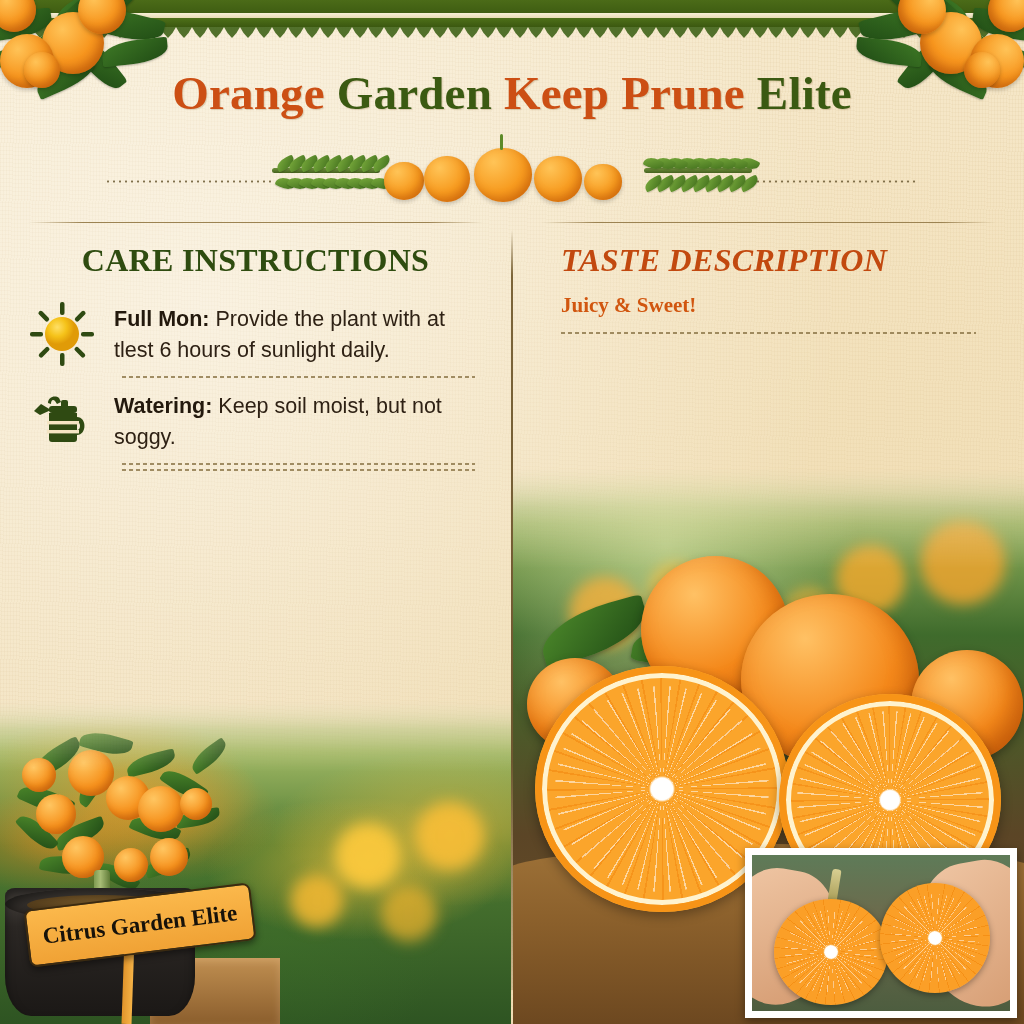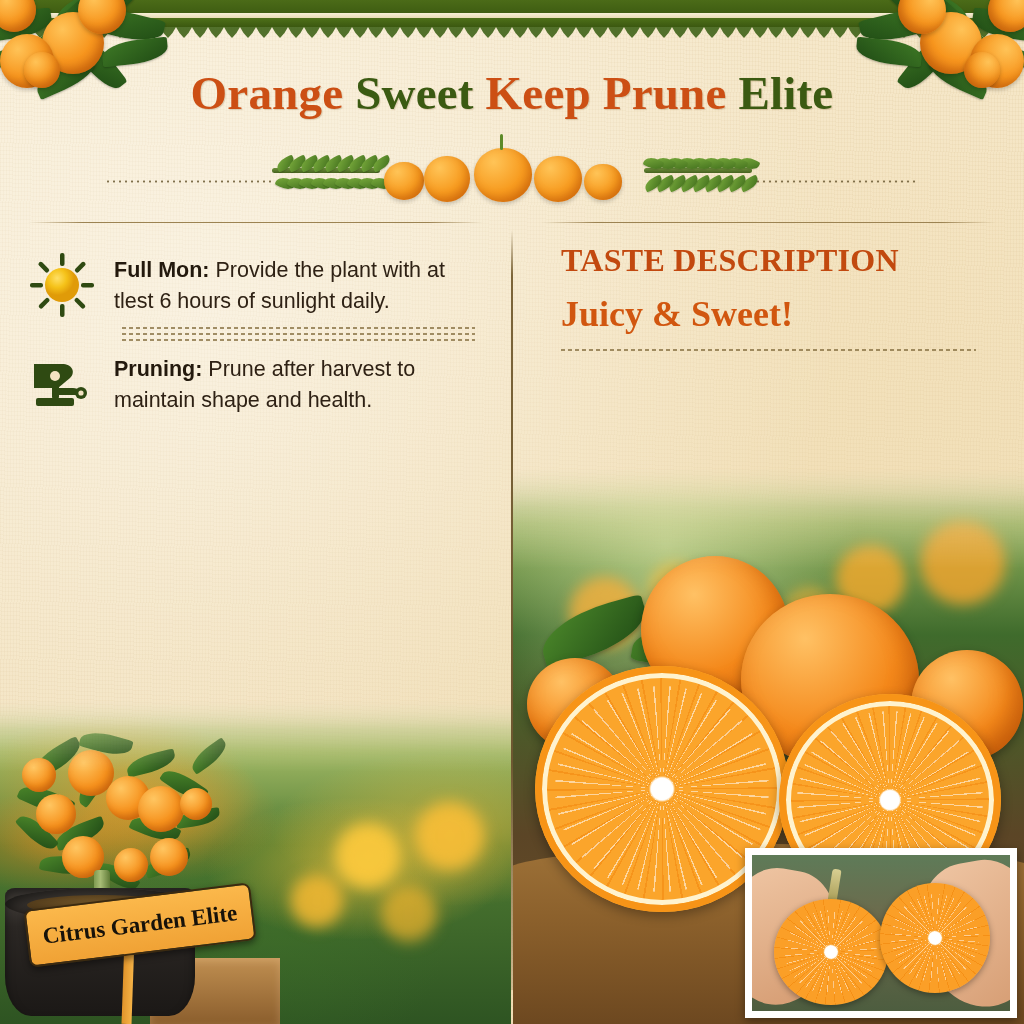--- a/index.html
+++ b/index.html
@@ -163,26 +163,26 @@
   .col-left  { position: absolute; left: 0;    top: 230px; width: 511px; height: 794px; z-index: 4; }
   .col-right { position: absolute; left: 513px; top: 230px; width: 511px; height: 794px; z-index: 4; }
 
   .section-heading {
     font-family: "Liberation Serif", serif;
     font-weight: bold;
     font-size: 32px;
     letter-spacing: .3px;
   }
   .heading-care  { color: #2f4c10; text-align: center; padding: 12px 0 0 0; }
-  .heading-taste { color: #c2490f; padding: 12px 0 0 48px; }
+  .heading-taste { color: #c2490f; padding: 12px 0 0 48px; font-style: italic; }
 
   .taste-sub {
     font-family: "Liberation Serif", serif;
     font-weight: bold;
-    font-size: 36px;
+    font-size: 21px;
     color: #d1560f;
     padding: 14px 0 0 48px;
   }
 
   .dash-rule {
     height: 2px;
     background-image: linear-gradient(90deg, #8a7446 60%, rgba(0,0,0,0) 0);
     background-size: 7px 2px;
     background-repeat: repeat-x;
     opacity: .8;
@@ -518,21 +518,21 @@
       <div class="leaf" style="left: 44px; top: 72px; width: 64px; height: 22px; transform: rotate(-24deg);"></div>
       <div class="orange" style="left: 52px; top: 18px; width: 62px; height: 62px;"></div>
       <div class="orange" style="left: 10px; top: 40px; width: 54px; height: 54px;"></div>
       <div class="orange" style="left: 88px; top: -8px; width: 48px; height: 48px;"></div>
       <div class="orange" style="left: 2px; top: -6px; width: 44px; height: 44px;"></div>
       <div class="orange" style="left: 34px; top: 58px; width: 36px; height: 36px;"></div>
     </div>
 
   <div class="title">
     <span class="t-orange">Orange</span>
-    <span class="t-green">Sweet</span>
+    <span class="t-green">Garden</span>
     <span class="t-orange">Keep</span>
     <span class="t-orange">Prune</span>
     <span class="t-green">Elite</span>
   </div>
 
   <div class="sprig-wrap">
     <div class="dot-rule left"></div>
     <div class="dot-rule right"></div>
     <div class="branch left"></div>
     <div class="branch right"></div>
@@ -582,20 +582,21 @@
         <div class="so" style="left: 202px; top: 18px; width: 38px; height: 36px;"></div>
         <div class="sprig-stem" style="left: 118px; top: -12px;"></div>
       </div>
   </div>
 
   <div class="h-rule left"></div>
   <div class="h-rule right"></div>
   <div class="v-rule"></div>
 
   <div class="col-left">
+    <div class="section-heading heading-care">CARE INSTRUCTIONS</div>
 
     <div class="care-list">
 
       <div class="care-item">
         <div class="care-icon">
           <svg width="66" height="66" viewBox="0 0 66 66">
             <g fill="#2f4a12">
               <rect x="31" y="1" width="4.5" height="13" rx="2" transform="rotate(0 33 33)"></rect>
               <rect x="31" y="52" width="4.5" height="13" rx="2"></rect>
               <rect x="1" y="31" width="13" height="4.5" rx="2"></rect>
@@ -616,43 +617,44 @@
           </svg>
         </div>
         <div class="care-text">
           <b>Full Mon:</b>
           <span>Provide the plant with at tlest 6 hours of sunlight daily.</span>
         </div>
       </div>
 
       <div class="dash-rule care-sep"></div>
 
-
-      <div class="dash-rule care-sep"></div>
-
-
-      <div class="dash-rule care-sep"></div>
-
       <div class="care-item">
         <div class="care-icon">
-          <svg width="64" height="52" viewBox="0 0 64 52" fill="#2f4a12">
-            <path d="M4 6 h28 c10 0 14 8 8 14 l-12 10 h-24 z"></path>
-            <circle cx="25" cy="18" r="5" fill="#f4e4c2"></circle>
-            <rect x="22" y="27" width="7" height="14" rx="2"></rect>
-            <rect x="6" y="40" width="38" height="8" rx="2"></rect>
-            <path d="M29 30 h14 c6 0 8 4 8 7 h-22 z"></path>
-            <circle cx="51" cy="35" r="6"></circle>
-            <circle cx="51" cy="35" r="2.6" fill="#f4e4c2"></circle>
+          <svg width="62" height="58" viewBox="0 0 62 58" fill="#2f4a12">
+            <path d="M20 18 L10 12 L3 19 L9 23 Z"></path>
+            <path d="M17 11 C17 5 24 3 28 6 L30 10 L26 12 L24 9 C22 7 20 8 20 12 Z"></path>
+            <rect x="18" y="14" width="28" height="7" rx="3"></rect>
+            <rect x="30" y="8" width="7" height="8" rx="2"></rect>
+            <path d="M18 21 h28 v26 a3 3 0 0 1 -3 3 h-22 a3 3 0 0 1 -3 -3 z"></path>
+            <path d="M46 25 c10 0 10 18 0 18 v-5 c4 0 4 -8 0 -8 z"></path>
+            <rect x="16" y="29" width="32" height="3.4" fill="#f4e4c2"></rect>
+            <rect x="16" y="38" width="32" height="3.4" fill="#f4e4c2"></rect>
           </svg>
         </div>
         <div class="care-text">
-          <b>Pruning:</b>
-          <span>Prune after harvest to maintain shape and health.</span>
+          <b>Watering:</b>
+          <span>Keep soil moist, but not soggy.</span>
         </div>
       </div>
+
+      <div class="dash-rule care-sep"></div>
+
+
+      <div class="dash-rule care-sep"></div>
+
 
     </div>
   </div>
 
   <div class="col-right">
     <div class="section-heading heading-taste">TASTE DESCRIPTION</div>
     <div class="taste-sub">Juicy &amp; Sweet!</div>
     <div class="dash-rule taste-dash"></div>
   </div>
 

